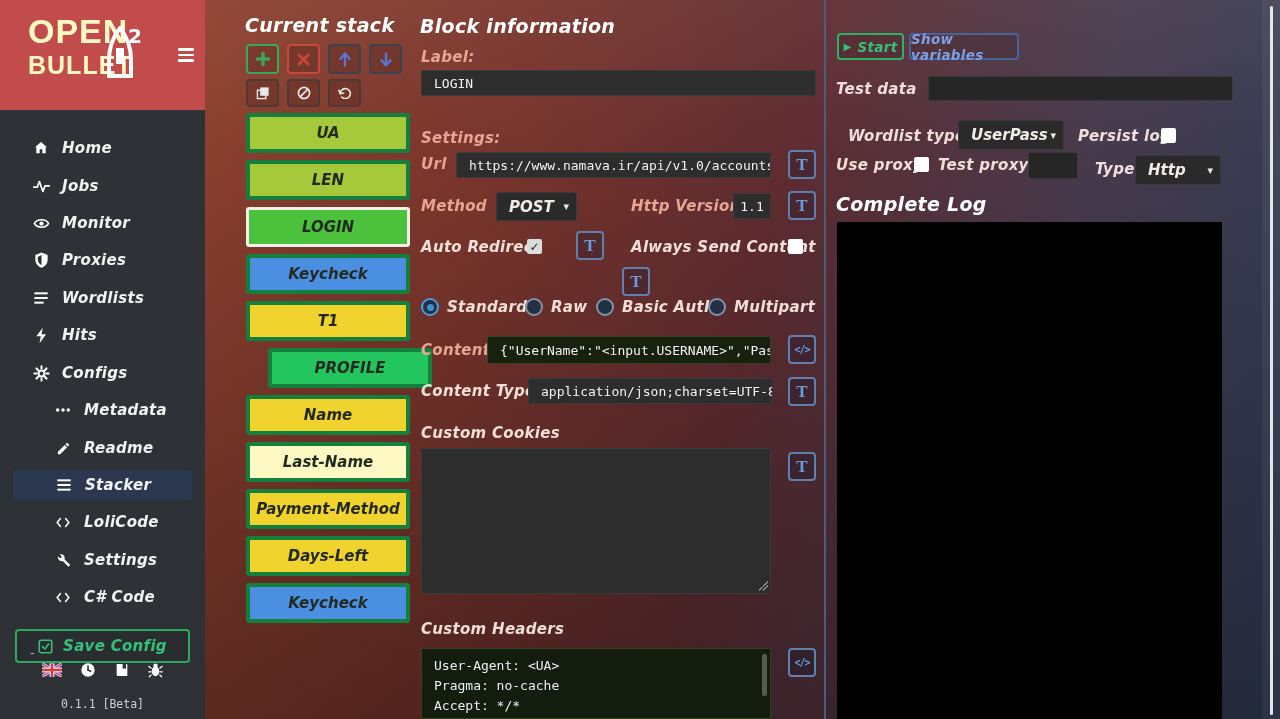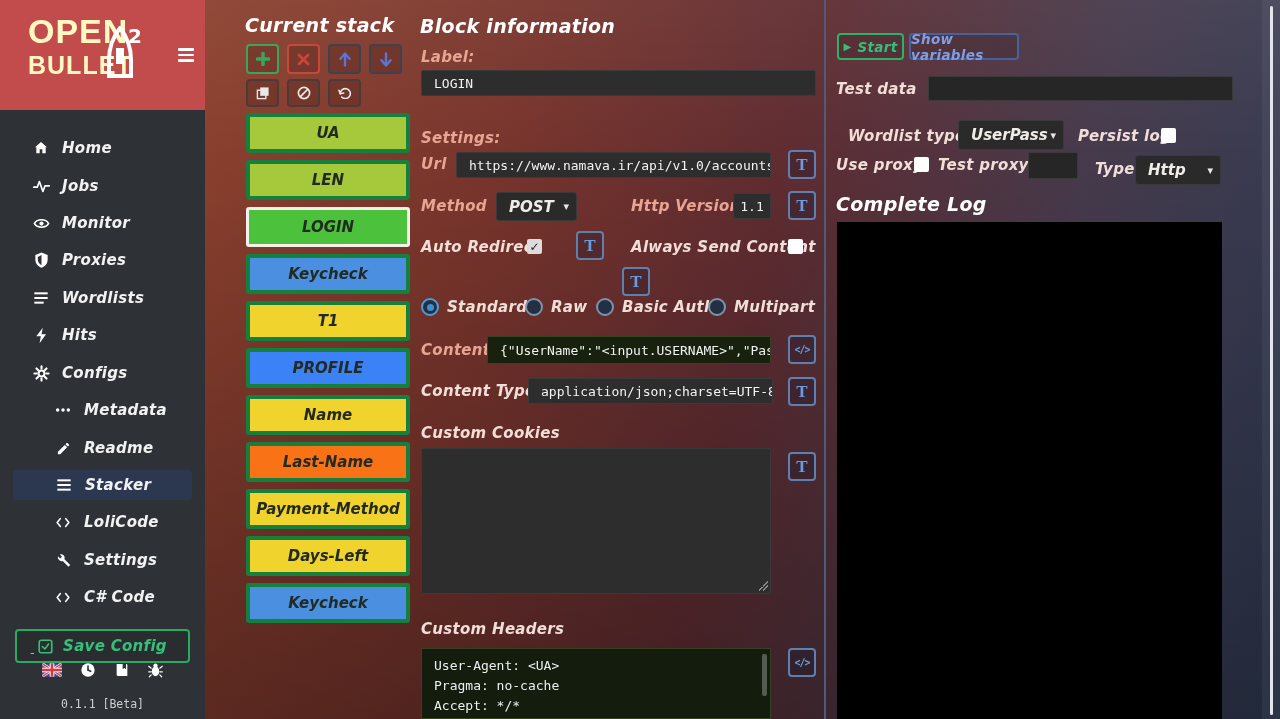--- a/index.html
+++ b/index.html
@@ -361,23 +361,23 @@
       <polyline points="1,5 3,10 8,9" fill="none" stroke="#e8e8e8" stroke-width="2.4" stroke-linecap="round" stroke-linejoin="round"></polyline>
     </svg>
 </div>
 
 <div id="stack-blocks">
     <div class="stack-block" style="top: 113px; background: rgb(166, 200, 59);">UA</div>
     <div class="stack-block" style="top: 160px; background: rgb(166, 200, 59);">LEN</div>
     <div class="stack-block selected" style="top: 207px; background: rgb(76, 193, 60);">LOGIN</div>
     <div class="stack-block" style="top: 254px; background: rgb(75, 144, 224);">Keycheck</div>
     <div class="stack-block" style="top: 301px; background: rgb(241, 211, 46);">T1</div>
-    <div class="stack-block" style="top: 348px; background: #3b82f6;">PROFILE</div>
+    <div class="stack-block" style="top: 348px; background: #22c55e; margin-left: 22px;">PROFILE</div>
     <div class="stack-block" style="top: 395px; background: rgb(241, 211, 46);">Name</div>
-    <div class="stack-block" style="top: 442px; background: #f97316;">Last-Name</div>
+    <div class="stack-block" style="top: 442px; background: #fef9c3;">Last-Name</div>
     <div class="stack-block" style="top: 489px; background: rgb(241, 211, 46);">Payment-Method</div>
     <div class="stack-block" style="top: 536px; background: rgb(241, 211, 46);">Days-Left</div>
     <div class="stack-block" style="top: 583px; background: rgb(75, 144, 224);">Keycheck</div>
   </div>
 
 <div class="abs h-title hand" style="left:420px; top:15px">Block information</div>
 <div class="abs lbl-salmon hand" style="left:421px; top:48px">Label:</div>
 <div class="dk-input" style="left:421px; top:70px; width:395px; height:26px">
     <span>LOGIN</span>
   </div>

